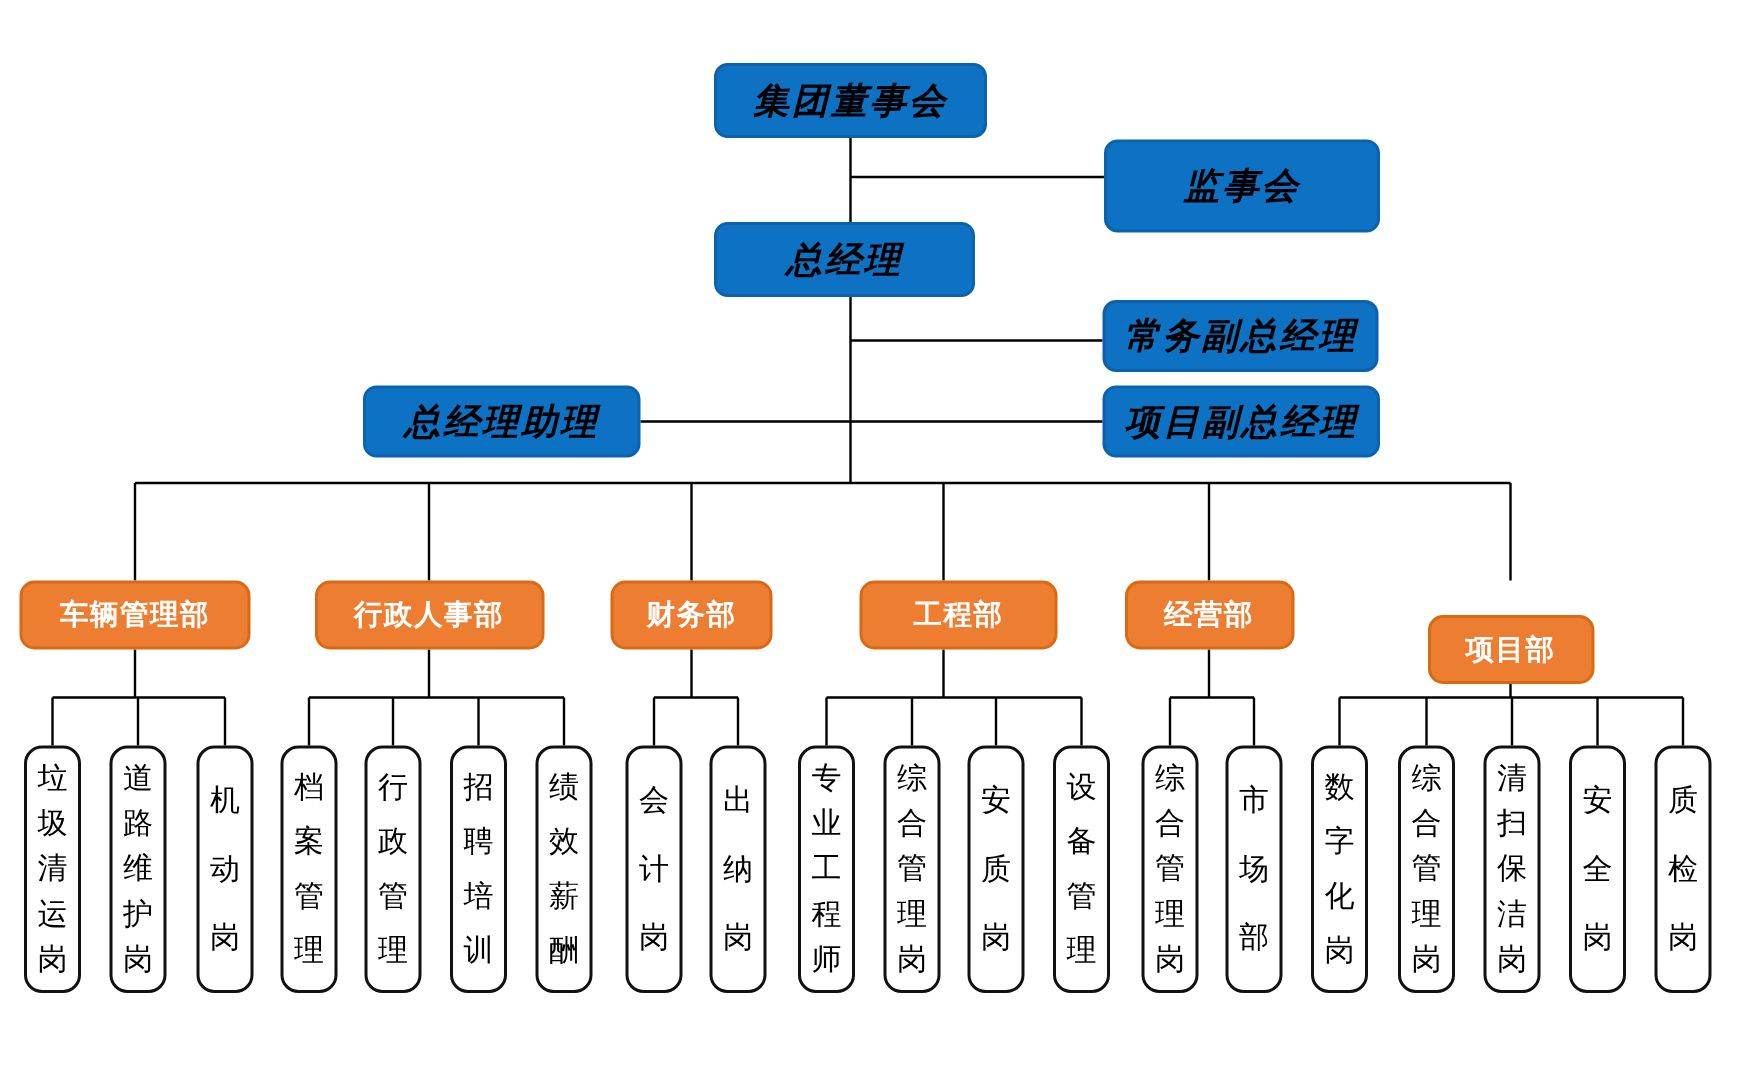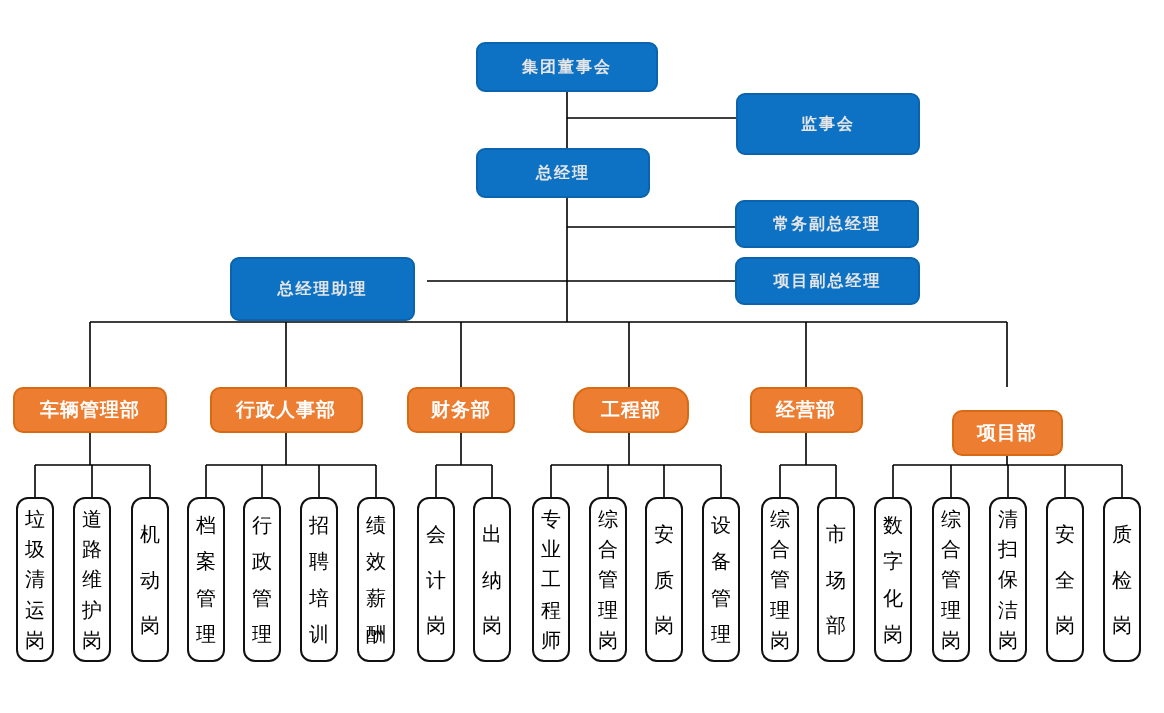--- a/index.html
+++ b/index.html
@@ -15,23 +15,24 @@
   .node{
     position:absolute;
     display:flex;align-items:center;justify-content:center;
     box-sizing:border-box;
     text-align:center;
   }
   .exec{
     background:var(--executive-fill,#0D72C4);
     border:2px solid var(--executive-border,#0B63AD);
     border-radius:9px;
-    color:#e5e5e5;
-    font-size:16px;font-weight:bold;
+    color:#000000;
+    font-size:24px;font-weight:bold;
     letter-spacing:2px;
+    font-style:italic;
   }
   .dept{
     background:var(--department-fill,#ED7D31);
     border:2px solid var(--department-border,#D96A14);
     border-radius:10px;
     color:#ffffff;
     font-size:19px;font-weight:bold;
     letter-spacing:1px;
     top:387px;height:46px;
   }
@@ -46,21 +47,21 @@
     display:flex;flex-direction:column;
     justify-content:space-evenly;align-items:center;
     width:100%;height:100%;
     font-size:20px;line-height:1;
   }
   
   #node-board          {left:476px;top:42px; width:182px;height:50px;}
   #node-supervisory    {left:736px;top:93px; width:184px;height:62px;}
   #node-gm             {left:476px;top:148px;width:174px;height:50px;}
   #node-exec-deputy-gm {left:735px;top:200px;width:184px;height:48px;}
-  #node-gm-assistant   {left:230px;top:257px;width:185px;height:64px;}
+  #node-gm-assistant   {left:242px;top:257px;width:185px;height:48px;}
   #node-proj-deputy-gm {left:735px;top:257px;width:185px;height:48px;}
 </style>
 </head>
 <body>
 
 <div id="stage">
 
   <svg id="connector-svg" viewBox="0 0 1164 713" xmlns="http://www.w3.org/2000/svg">
     <path id="connector-path" fill="none" stroke-width="1.6" d="M567 92 V148 M567 118 H736 M567 198 V322 M567 227 H735 M427 281 H735 M90 322 H1007 M90 322 V387 M90 433 V465 M35 465 H150 M35 465 V497 M92 465 V497 M150 465 V497 M286 322 V387 M286 433 V465 M206 465 H376 M206 465 V497 M262 465 V497 M319 465 V497 M376 465 V497 M461 322 V387 M461 433 V465 M436 465 H492 M436 465 V497 M492 465 V497 M629 322 V387 M629 433 V465 M551 465 H721 M551 465 V497 M608 465 V497 M664 465 V497 M721 465 V497 M806 322 V387 M806 433 V465 M780 465 H836 M780 465 V497 M836 465 V497 M1007 322 V387 M1007 433 V465 M893 465 H1122 M893 465 V497 M951 465 V497 M1008 465 V497 M1065 465 V497 M1122 465 V497" stroke="#000000"></path>
   </svg>
@@ -144,21 +145,21 @@
         <span>岗</span>
       </div>
     </div>
     <div class="node pos" style="left: 473px;">
       <div class="v-label">
         <span>出</span>
         <span>纳</span>
         <span>岗</span>
       </div>
     </div>
-    <div class="node dept" style="left: 573px; width: 116px; border-radius: 17px;">工程部</div>
+    <div class="node dept" style="left: 573px; width: 132px;">工程部</div>
     <div class="node pos" style="left: 532px;">
       <div class="v-label">
         <span>专</span>
         <span>业</span>
         <span>工</span>
         <span>程</span>
         <span>师</span>
       </div>
     </div>
     <div class="node pos" style="left: 589px;">

